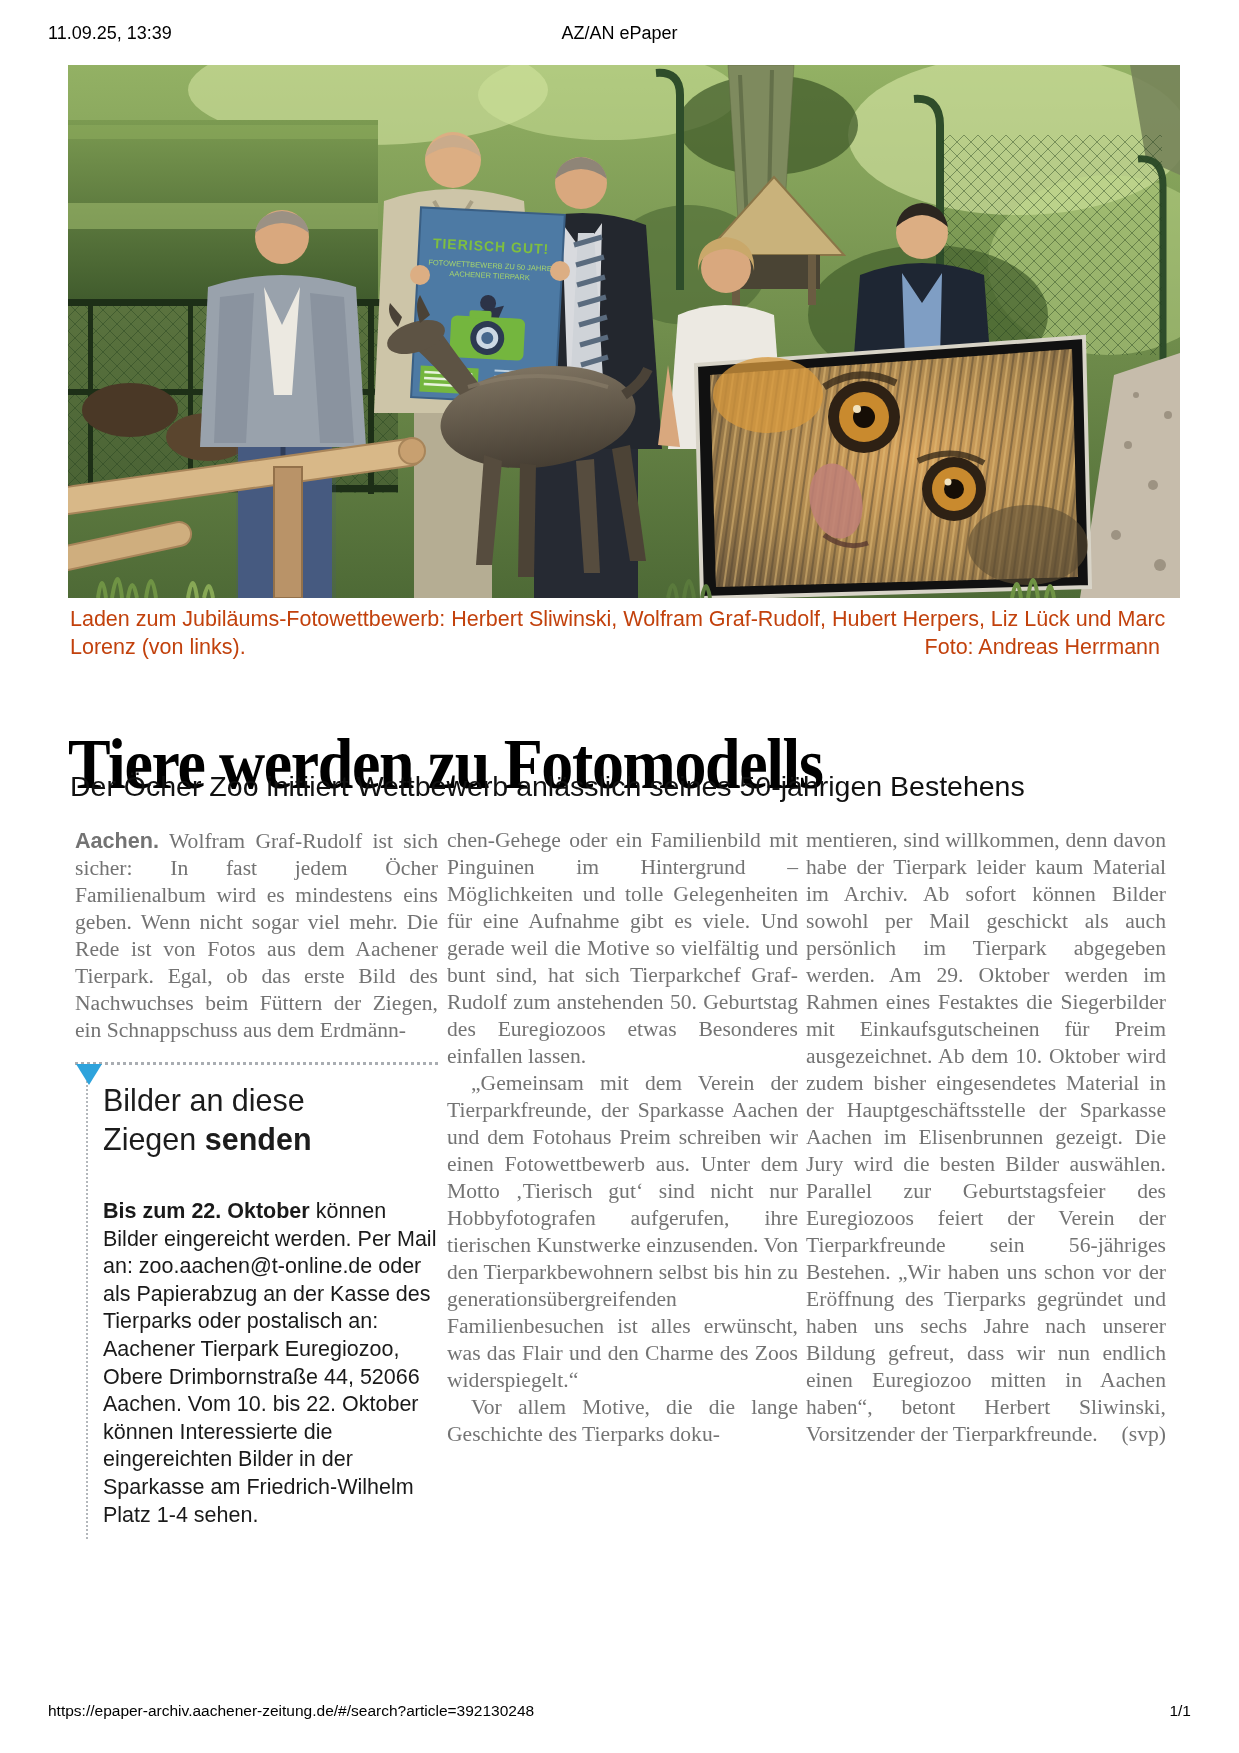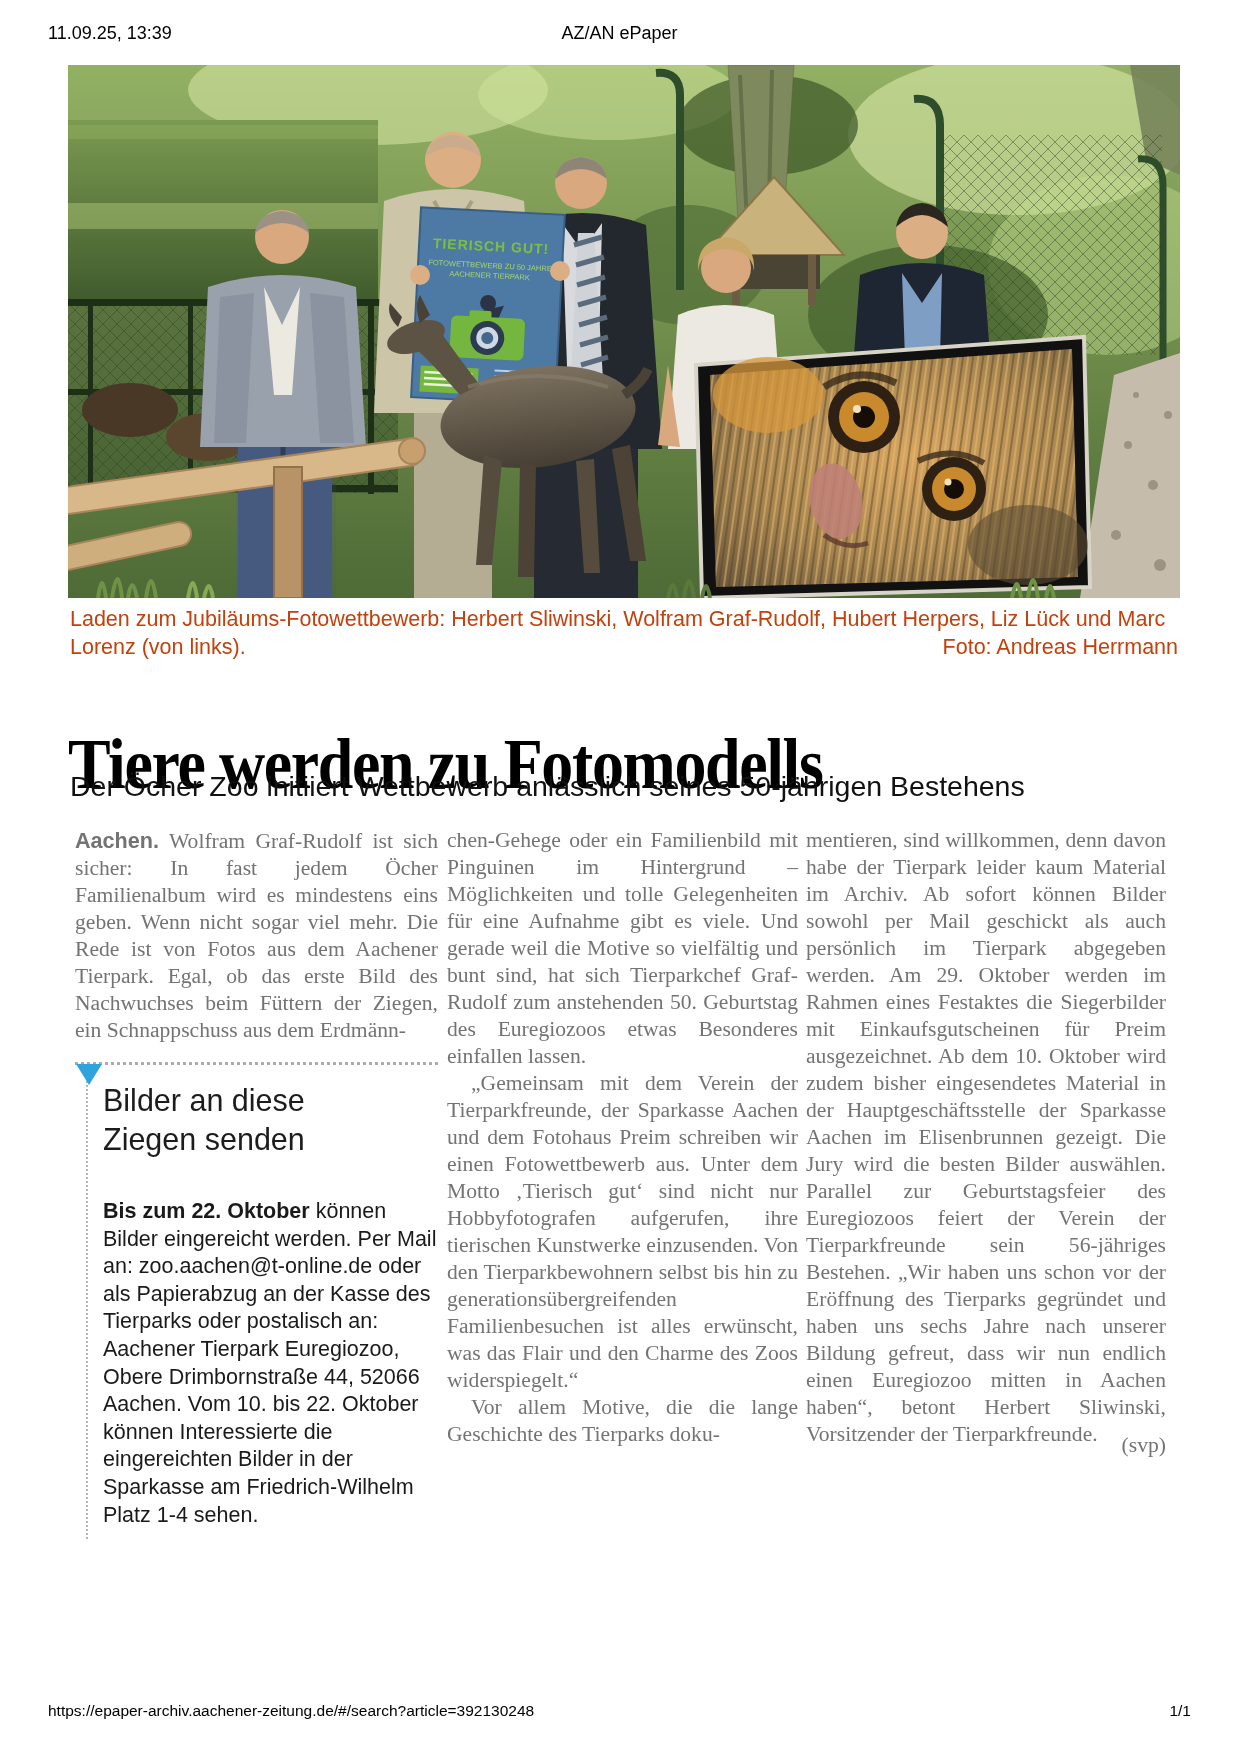--- a/index.html
+++ b/index.html
@@ -15,51 +15,51 @@
   .print-footer{position:absolute;top:1702px;left:48px;right:48px;height:20px;font-size:15.5px;}
   .pf-url{position:absolute;left:0;top:0;}
   .pf-page{position:absolute;right:0;top:0;}
 
   
   .photo-wrap{position:absolute;left:68px;top:65px;width:1112px;height:533px;overflow:hidden;background:#6d8a4a;}
   .photo-wrap svg{display:block;}
 
   
   .caption{position:absolute;left:70px;top:606px;width:1110px;font-size:21.5px;line-height:27.5px;color:#c2410c;}
-  .caption .credit{position:absolute;right:2px;bottom:0;margin-left:12px;}
+  .caption .credit{position:absolute;right:20px;bottom:0;margin-left:12px;}
 
   
   .headline{
     position:absolute;left:68px;top:676px;width:1112px;
     font-family:"Liberation Serif",serif;font-weight:700;font-size:71px;
     letter-spacing:-1.5px;color:#000;transform:scaleX(.90);transform-origin:left top;
     white-space:nowrap;
   }
   .subheadline{position:absolute;left:70px;top:770px;width:1112px;font-size:28.5px;color:#111;}
   .subheadline b{font-weight:400;}
 
   
   .col{position:absolute;top:827px;font-family:"Liberation Serif",serif;font-size:21.6px;
        line-height:27px;text-align:justify;color:#737373;}
   .col p{margin:0;}
   .col p.indent{text-indent:24px;}
   .col-1{left:75px;width:363px;}
   .col-2{left:447px;width:351px;}
   .col-3{left:806px;width:360px;}
   .lead-in{font-family:"Liberation Sans",sans-serif;font-weight:700;}
-  .sign{float:right;margin-top:11px;}
+  .sign{float:right;}
 
   
   .infobox{position:absolute;left:75px;top:1062px;width:363px;font-family:"Liberation Sans",sans-serif;}
   .infobox-topline{border-top:3px dotted #a9adb2;height:0;}
   .infobox-triangle{position:absolute;left:1px;top:2px;width:0;height:0;
     border-left:13px solid transparent;border-right:13px solid transparent;border-top:21px solid #2ea3dc;}
   .infobox-inner{margin-left:11px;border-left:2px dotted #b3b7bb;padding:16px 0 10px 15px;min-height:380px;}
   .infobox-title{font-size:30.5px;line-height:39px;color:#1c1c1c;font-weight:400;}
-  .infobox-title b{font-weight:400;}
+  .infobox-title b{font-weight:700;}
   .infobox-body{margin-top:39px;font-size:21.5px;line-height:27.6px;color:#1a1a1a;text-align:left;}
   .infobox-body b{font-weight:700;}
 </style>
 </head>
 <body>
 
 <div class="print-header">
   <span class="ph-date">11.09.25, 13:39</span>
   <span class="ph-title">AZ/AN ePaper</span>
 </div>

